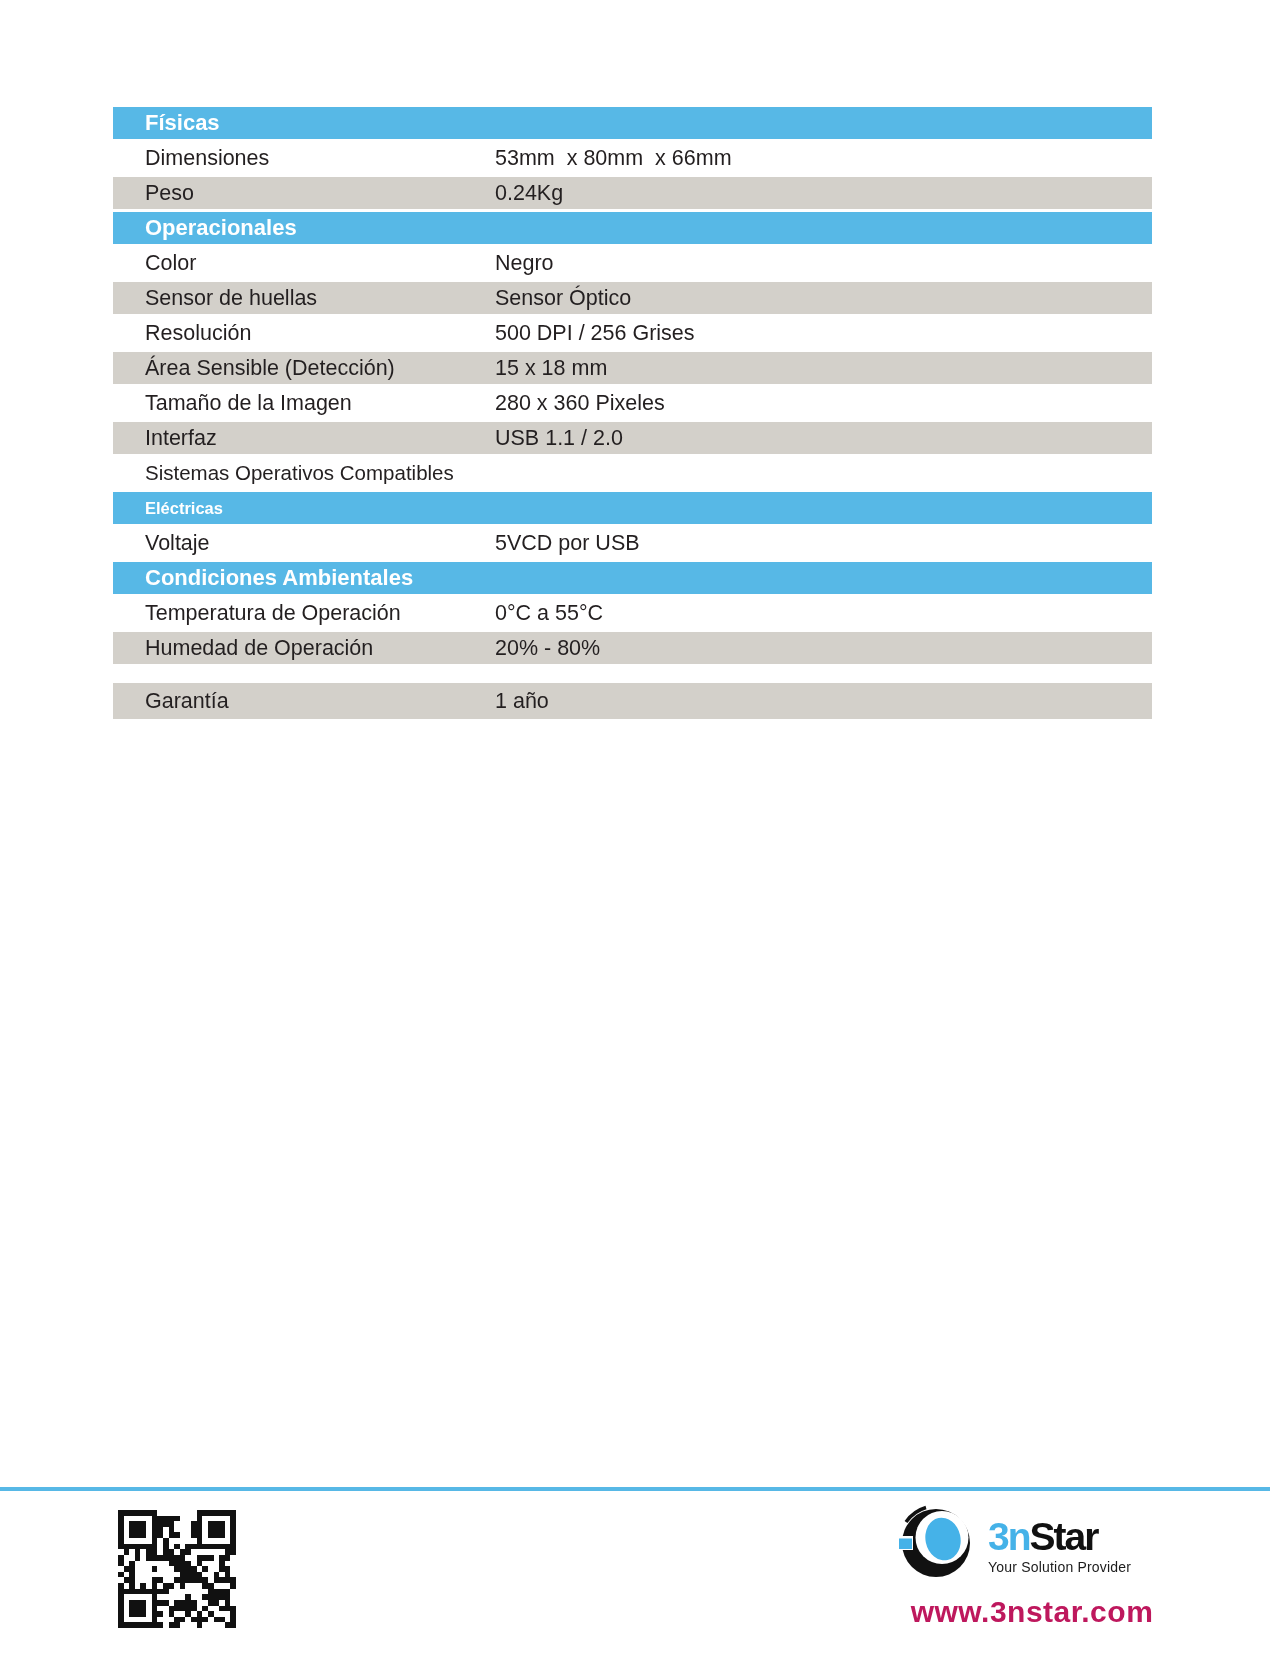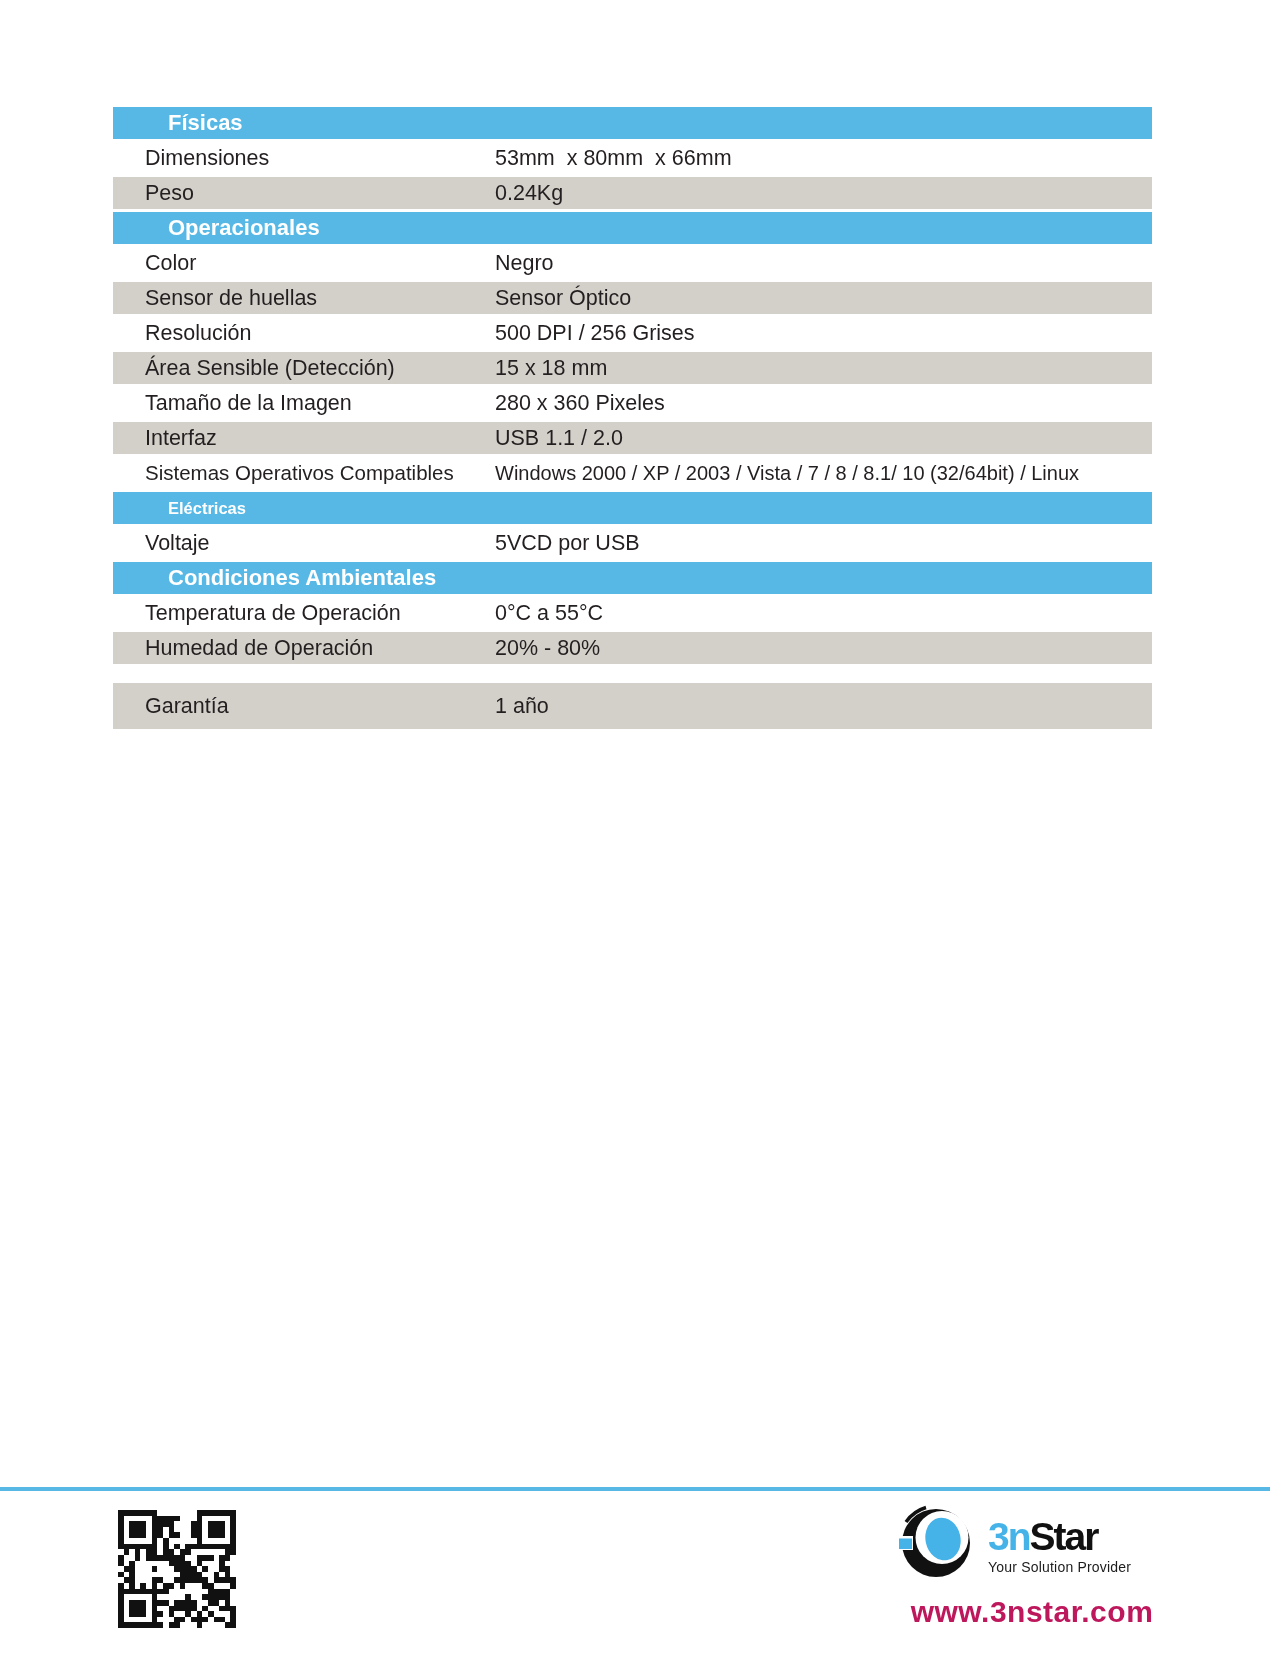--- a/index.html
+++ b/index.html
@@ -17,27 +17,27 @@
     display:flex;align-items:center;
     font-size:21.5px;line-height:32px;
   }
   .spec-row.white{background:#ffffff;}
   .spec-row.gray{background:var(--row-gray,#d3d0ca);}
   .spec-row.header{
     background:var(--accent-blue,#57b8e6);
     color:#ffffff;font-weight:bold;font-size:22px;
   }
   .spec-row.header.small{font-size:16.5px;}
-  .spec-row.tall{height:46px;}
+  .spec-row.tall{height:36px;}
   .spec-label{position:absolute;left:32px;white-space:pre;}
   .spec-value{position:absolute;left:382px;white-space:pre;}
   .spec-row.compact .spec-label{font-size:20.5px;}
   .spec-row.compact .spec-value{font-size:20px;}
   .spec-spacer{height:13px;margin-bottom:3px;background:transparent;}
-  .header-text{padding-left:32px;margin-left:23px;}
+  .header-text{padding-left:32px;}
 
   
   .footer-divider{
     position:absolute;left:0;top:1487px;width:1270px;height:4px;
     background:var(--accent-blue,#57b8e6);
   }
   .qr{position:absolute;left:118px;top:1510px;width:118px;height:118px;}
 
   .brand{position:absolute;left:898px;top:1505px;width:268px;}
   .brand-top{display:flex;align-items:flex-start;}
@@ -94,21 +94,20 @@
       <div class="spec-row white">
         <span class="spec-label">Tamaño de la Imagen</span>
         <span class="spec-value">280 x 360 Pixeles</span>
       </div>
       <div class="spec-row gray">
         <span class="spec-label">Interfaz</span>
         <span class="spec-value">USB 1.1 / 2.0</span>
       </div>
       <div class="spec-row white compact">
         <span class="spec-label">Sistemas Operativos Compatibles</span>
-        <span class="spec-value">Windows 2000 / XP / 2003 / Vista / 7 / 8 / 8.1/ 10 (32/64bit) / Linux</span>
       </div>
       <div class="spec-row header small">
         <span class="header-text">Eléctricas</span>
       </div>
       <div class="spec-row white">
         <span class="spec-label">Voltaje</span>
         <span class="spec-value">5VCD por USB</span>
       </div>
       <div class="spec-row header">
         <span class="header-text">Condiciones Ambientales</span>

